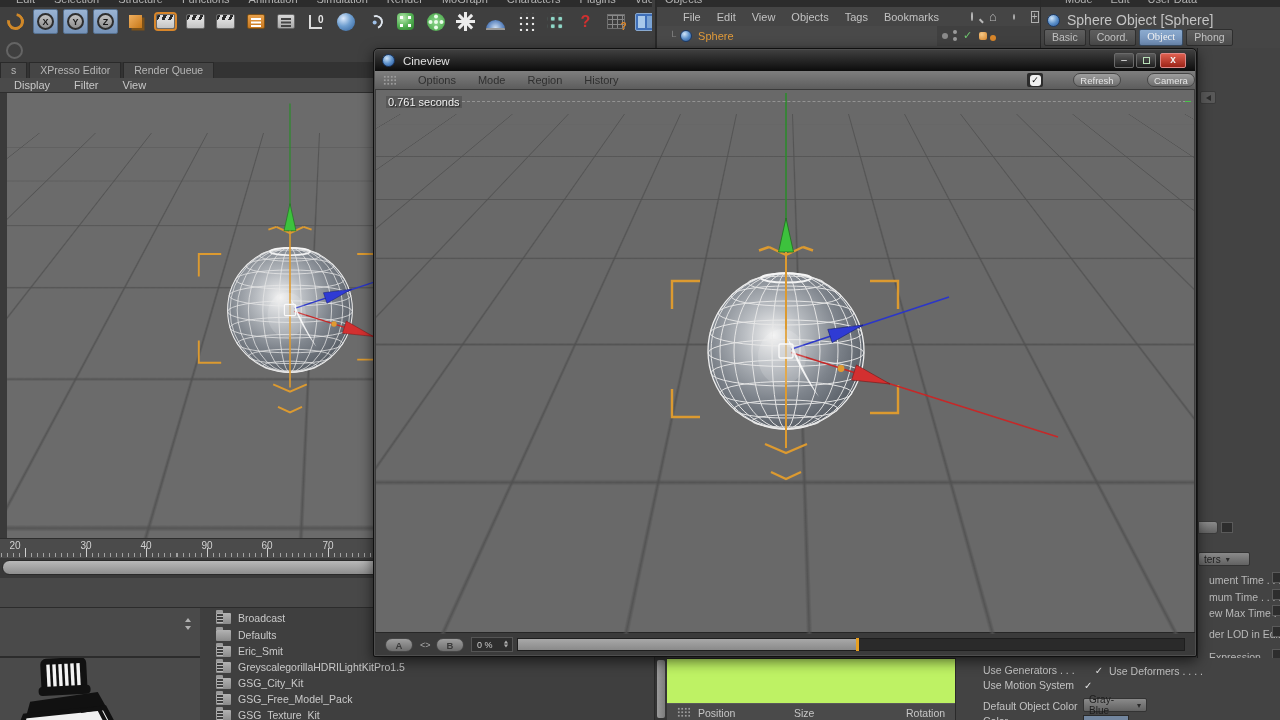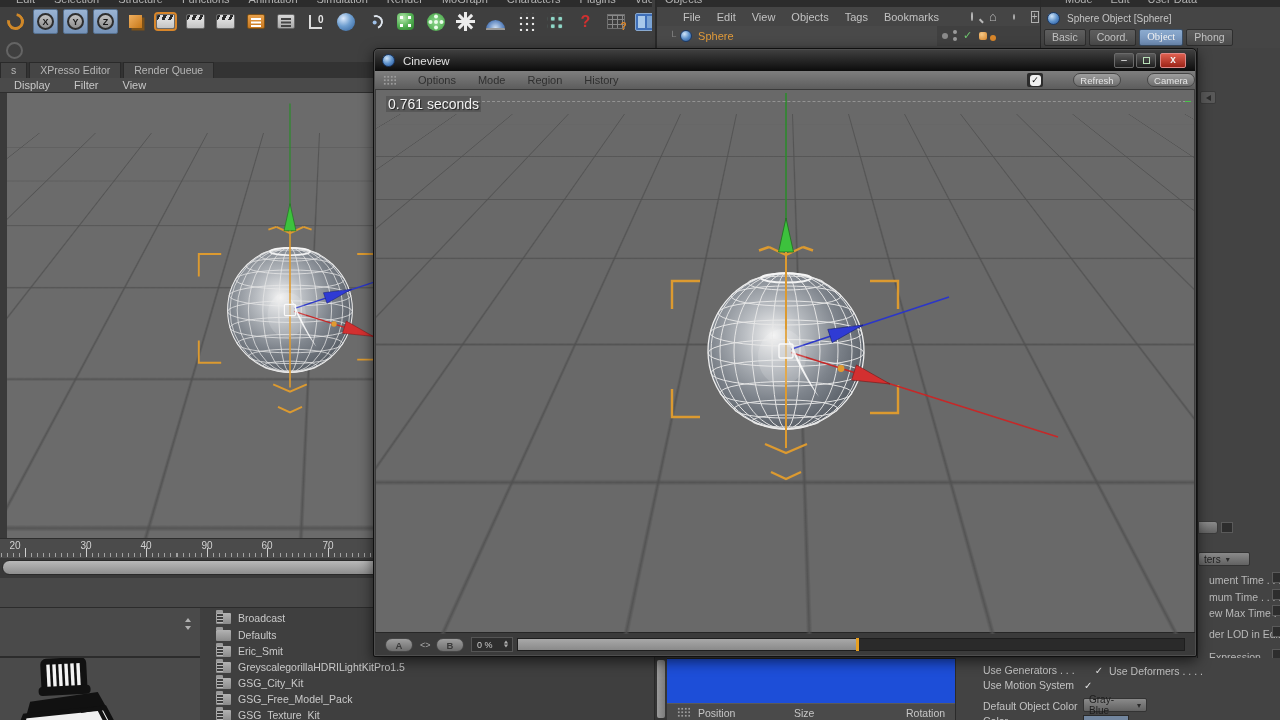--- a/index.html
+++ b/index.html
@@ -1,20 +1,20 @@
 <!DOCTYPE html>
 <html><head>
 <meta charset="utf-8">
 <style>
   * { margin:0; padding:0; box-sizing:border-box; }
   html,body { width:1280px; height:720px; overflow:hidden; background:#3e3e3e;
     font-family:"Liberation Sans", sans-serif; }
   .screen { position:relative; width:1280px; height:720px; background:#3e3e3e; overflow:hidden; }
   .abs { position:absolute; }
-  .txt { color:#c4c4c4; font-size:10px; white-space:nowrap; }
+  .txt { color:#c4c4c4; font-size:14px; white-space:nowrap; }
   .grip { width:13px; height:11px;
     background-image:radial-gradient(circle,#9d9d9d 0.8px,transparent 1.1px);
     background-size:3.5px 3.5px; }
   
   .menubar { left:0; top:0; width:652px; height:7px; background:#2c2c2c; overflow:hidden; }
   .menubar-row { display:flex; gap:19px; padding-left:16px; margin-top:-8px;
     font-size:11px; line-height:15px; color:#b4b4b4; }
   
   .toolbar1 { left:0; top:7px; width:652px; height:30px; background:#3f3f3f;
     display:flex; gap:5px; padding:2px 0 0 3px; overflow:hidden; }
@@ -145,21 +145,21 @@
   .atab.active { background:linear-gradient(#8cabcf,#6e8cb4); color:#f4f4f4; border-color:#3a4f68;font-family:Liberation Serif, serif; }
   
   .right-strip { left:1197px; top:48px; width:83px; height:610px; background:#434343; border-left:1px solid #242424; }
   .lower-right { left:955px; top:658px; width:325px; height:62px; background:#434343; border-left:1px solid #2a2a2a; }
   .attr-row-label { color:#b8b8b8; font-size:10.5px; white-space:nowrap; }
   .fragbox { position:absolute; width:12px; height:11px; background:#2d2d2d; border:1px solid #5a5a5a; }
   .ddbtn { background:linear-gradient(#8a8a8a,#626262); border:1px solid #333; border-radius:2px;
     color:#1e1e1e; font-size:10px; display:flex; align-items:center; gap:5px; padding:0 5px; height:14px; }
   .check { color:#e2e2e2; font-size:10px; }
   
-  .coords-panel { left:667px; top:658px; width:288px; height:62px; background:#1d4ed8; border-top:1px solid #262626; }
+  .coords-panel { left:667px; top:658px; width:288px; height:62px; background:#bef264; border-top:1px solid #262626; }
   .coords-head { position:absolute; left:0; right:0; top:44px; height:18px; background:#4a4a4a; border-top:1px solid #5a5a5a;
     display:flex; align-items:center; }
   .coords-head span { color:#c6c6c6; font-size:10.5px; }
   
   .window { left:373px; top:48px; width:824px; height:609px; background:#3c3c3c;
     border:1px solid #101010; border-radius:5px 5px 2px 2px; z-index:30;
     box-shadow:0 4px 14px rgba(0,0,0,.6), 0 0 0 1px #4e4e4e inset; }
   .titlebar { position:absolute; left:1px; right:1px; top:1px; height:21px; border-radius:4px 4px 0 0;
     background:linear-gradient(#3f3f3f,#0c0c0c); display:flex; align-items:center; }
   .titlebar .title { color:#e0e0e0; font-size:11.5px; margin-left:8px; }
@@ -169,21 +169,21 @@
   .winbtn.close { background:linear-gradient(#e06050,#9c2418); border-color:#d88; font-weight:bold; }
   .maxsq { display:inline-block; width:7px; height:7px; border:1.5px solid #b8e0b8; margin-top:2.5px; }
   .winmenu { position:absolute; left:1px; right:1px; top:22px; height:19px;
     background:linear-gradient(#7e7e7e,#5d5d5d); border-bottom:1px solid #3a3a3a;
     display:flex; align-items:center; gap:22px; padding-left:8px; }
   .winmenu .mi { color:#303030; font-size:11px; }
   .pill { height:14px; border-radius:7px; background:linear-gradient(#9e9e9e,#6e6e6e);
     border:1px solid #464646; color:#e4e4e4; font-size:9.5px; display:flex; align-items:center;
     justify-content:center; }
   .winview { position:absolute; left:2px; right:2px; top:41px; height:544px; background:#696969; overflow:hidden; }
-  .status { position:absolute; left:10px; top:6px; color:#f2f2f2; font-size:14px;
+  .status { position:absolute; left:10px; top:6px; color:#f2f2f2; font-size:11px;
     text-shadow:1px 1px 1px #222; background:rgba(40,40,40,.25); padding:0 2px; }
   .dashline { position:absolute; left:86px; right:8px; top:11px; border-top:1px dashed #a2a2a2; opacity:.75; }
   .dashend { position:absolute; right:3px; top:11px; width:6px; height:1px; background:#46c846; }
   .winbottom { position:absolute; left:1px; right:1px; bottom:1px; height:23px; background:#3b3b3b;
     border-top:1px solid #272727; }
   .spinbox { position:absolute; background:#2e2e2e; border:1px solid #555; color:#cccccc;
     font-size:9px; display:flex; align-items:center; padding-left:5px; }
   .ptrack { position:absolute; background:#2a2a2a; border:1px solid #1e1e1e; }
   .pfill { position:absolute; left:0; top:0; bottom:0; background:linear-gradient(#a8a8a8,#8a8a8a); }
   .ptick { position:absolute; top:-1px; bottom:-1px; width:3px; background:#e8a020; }

